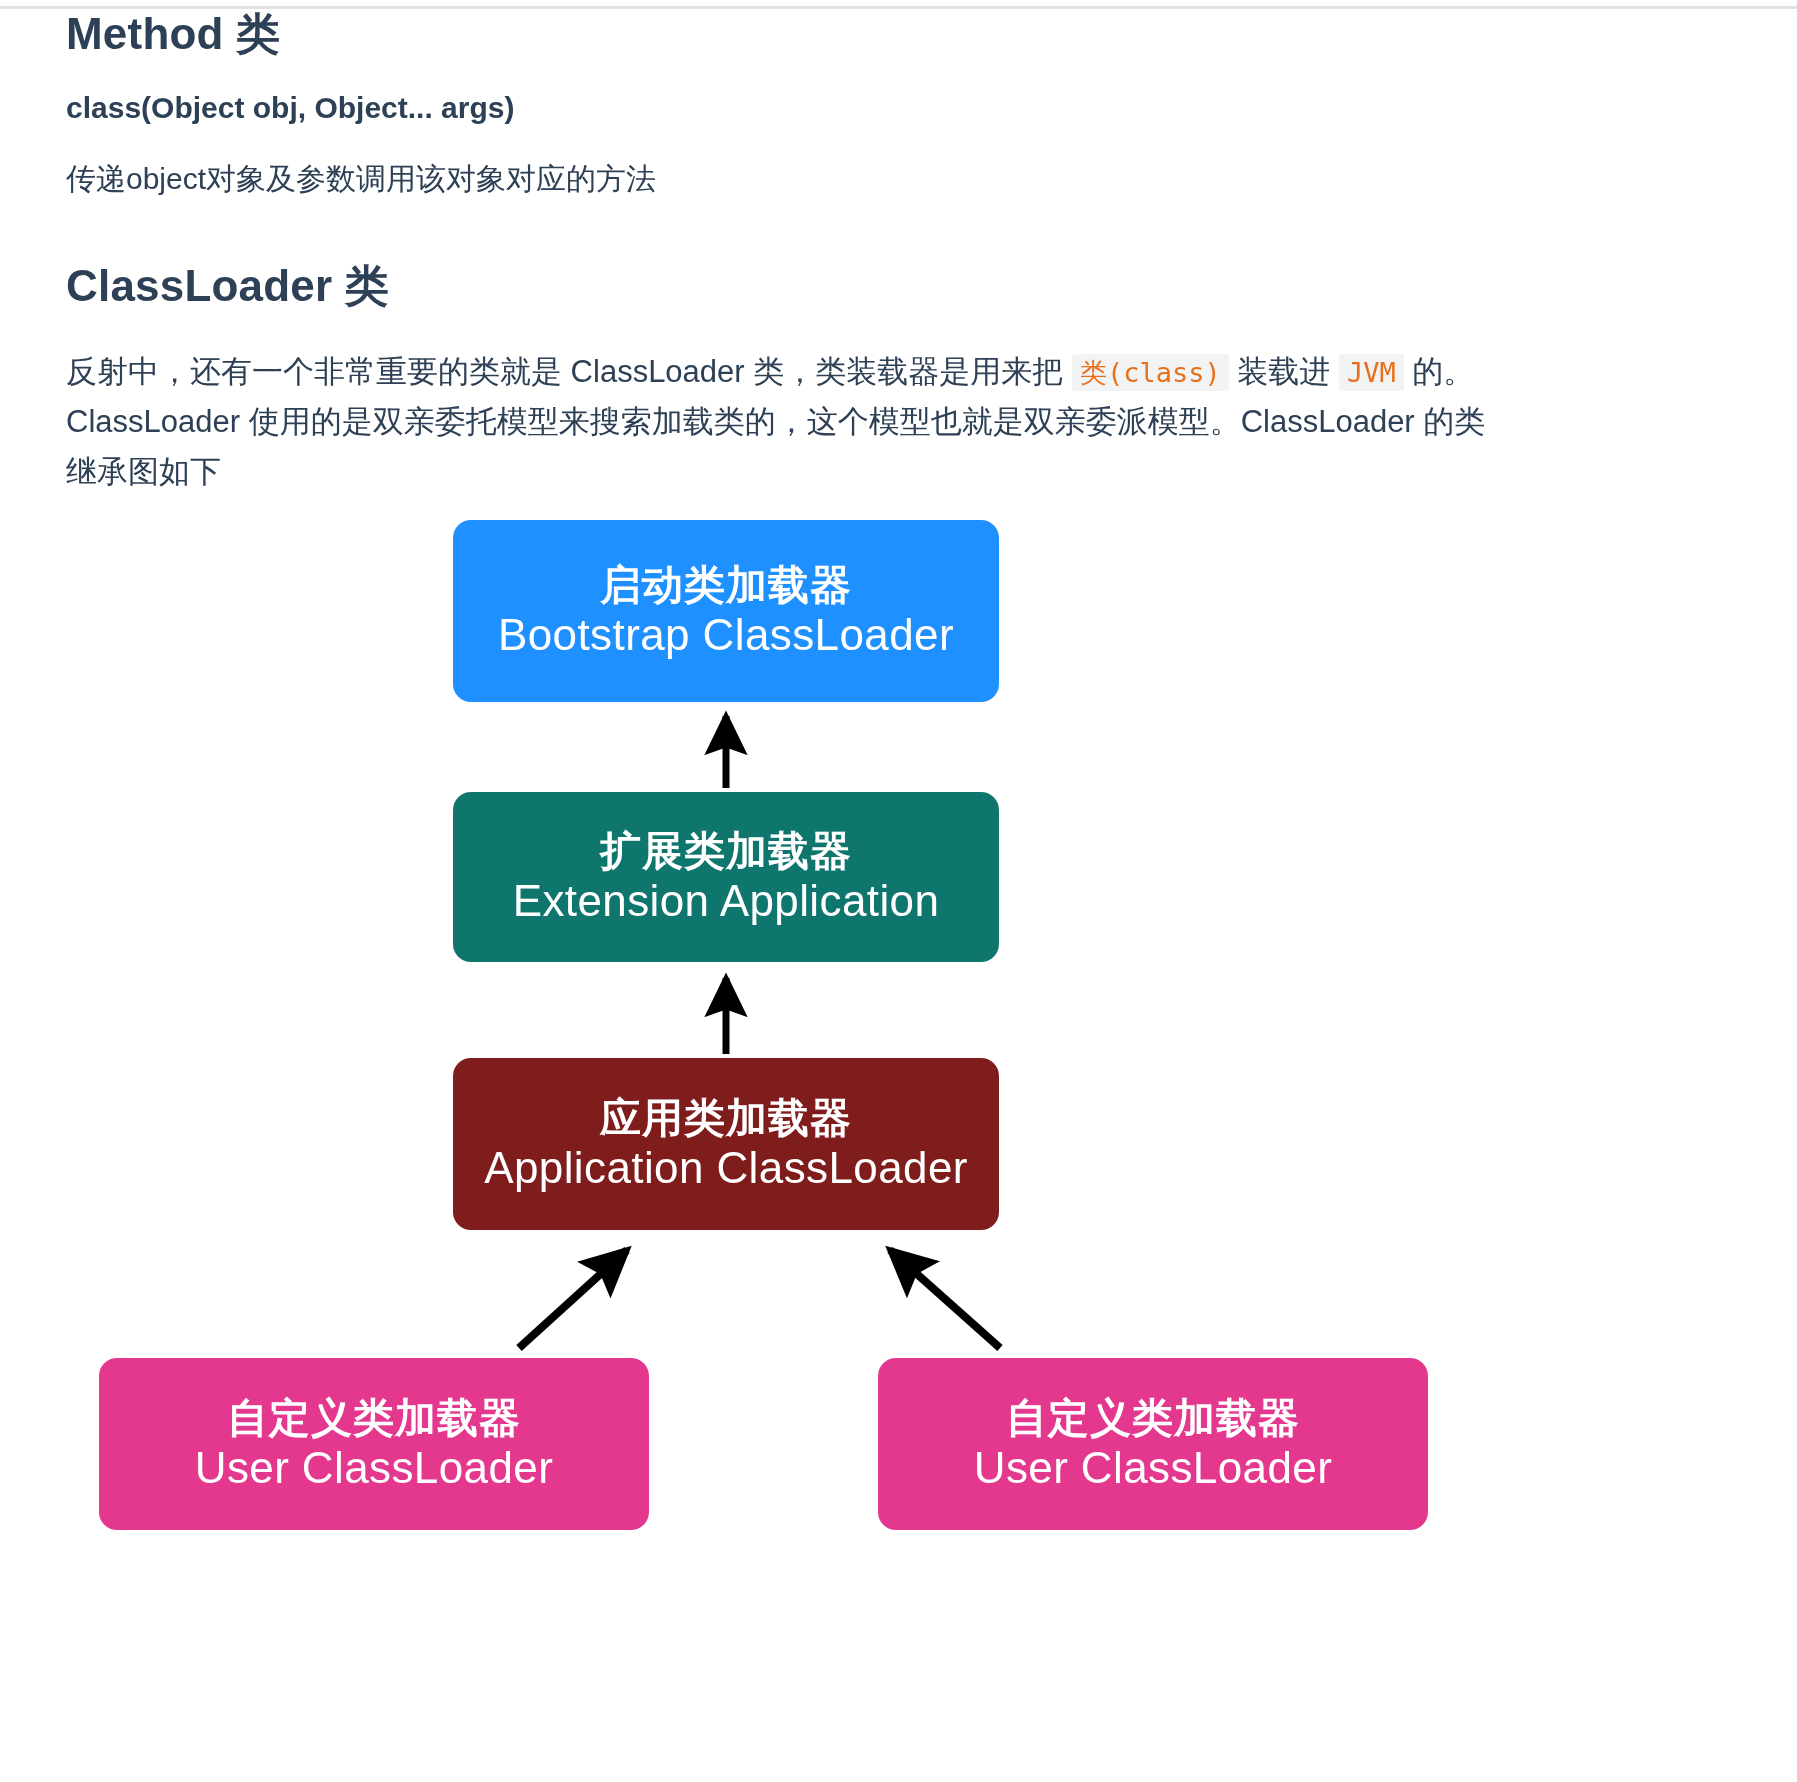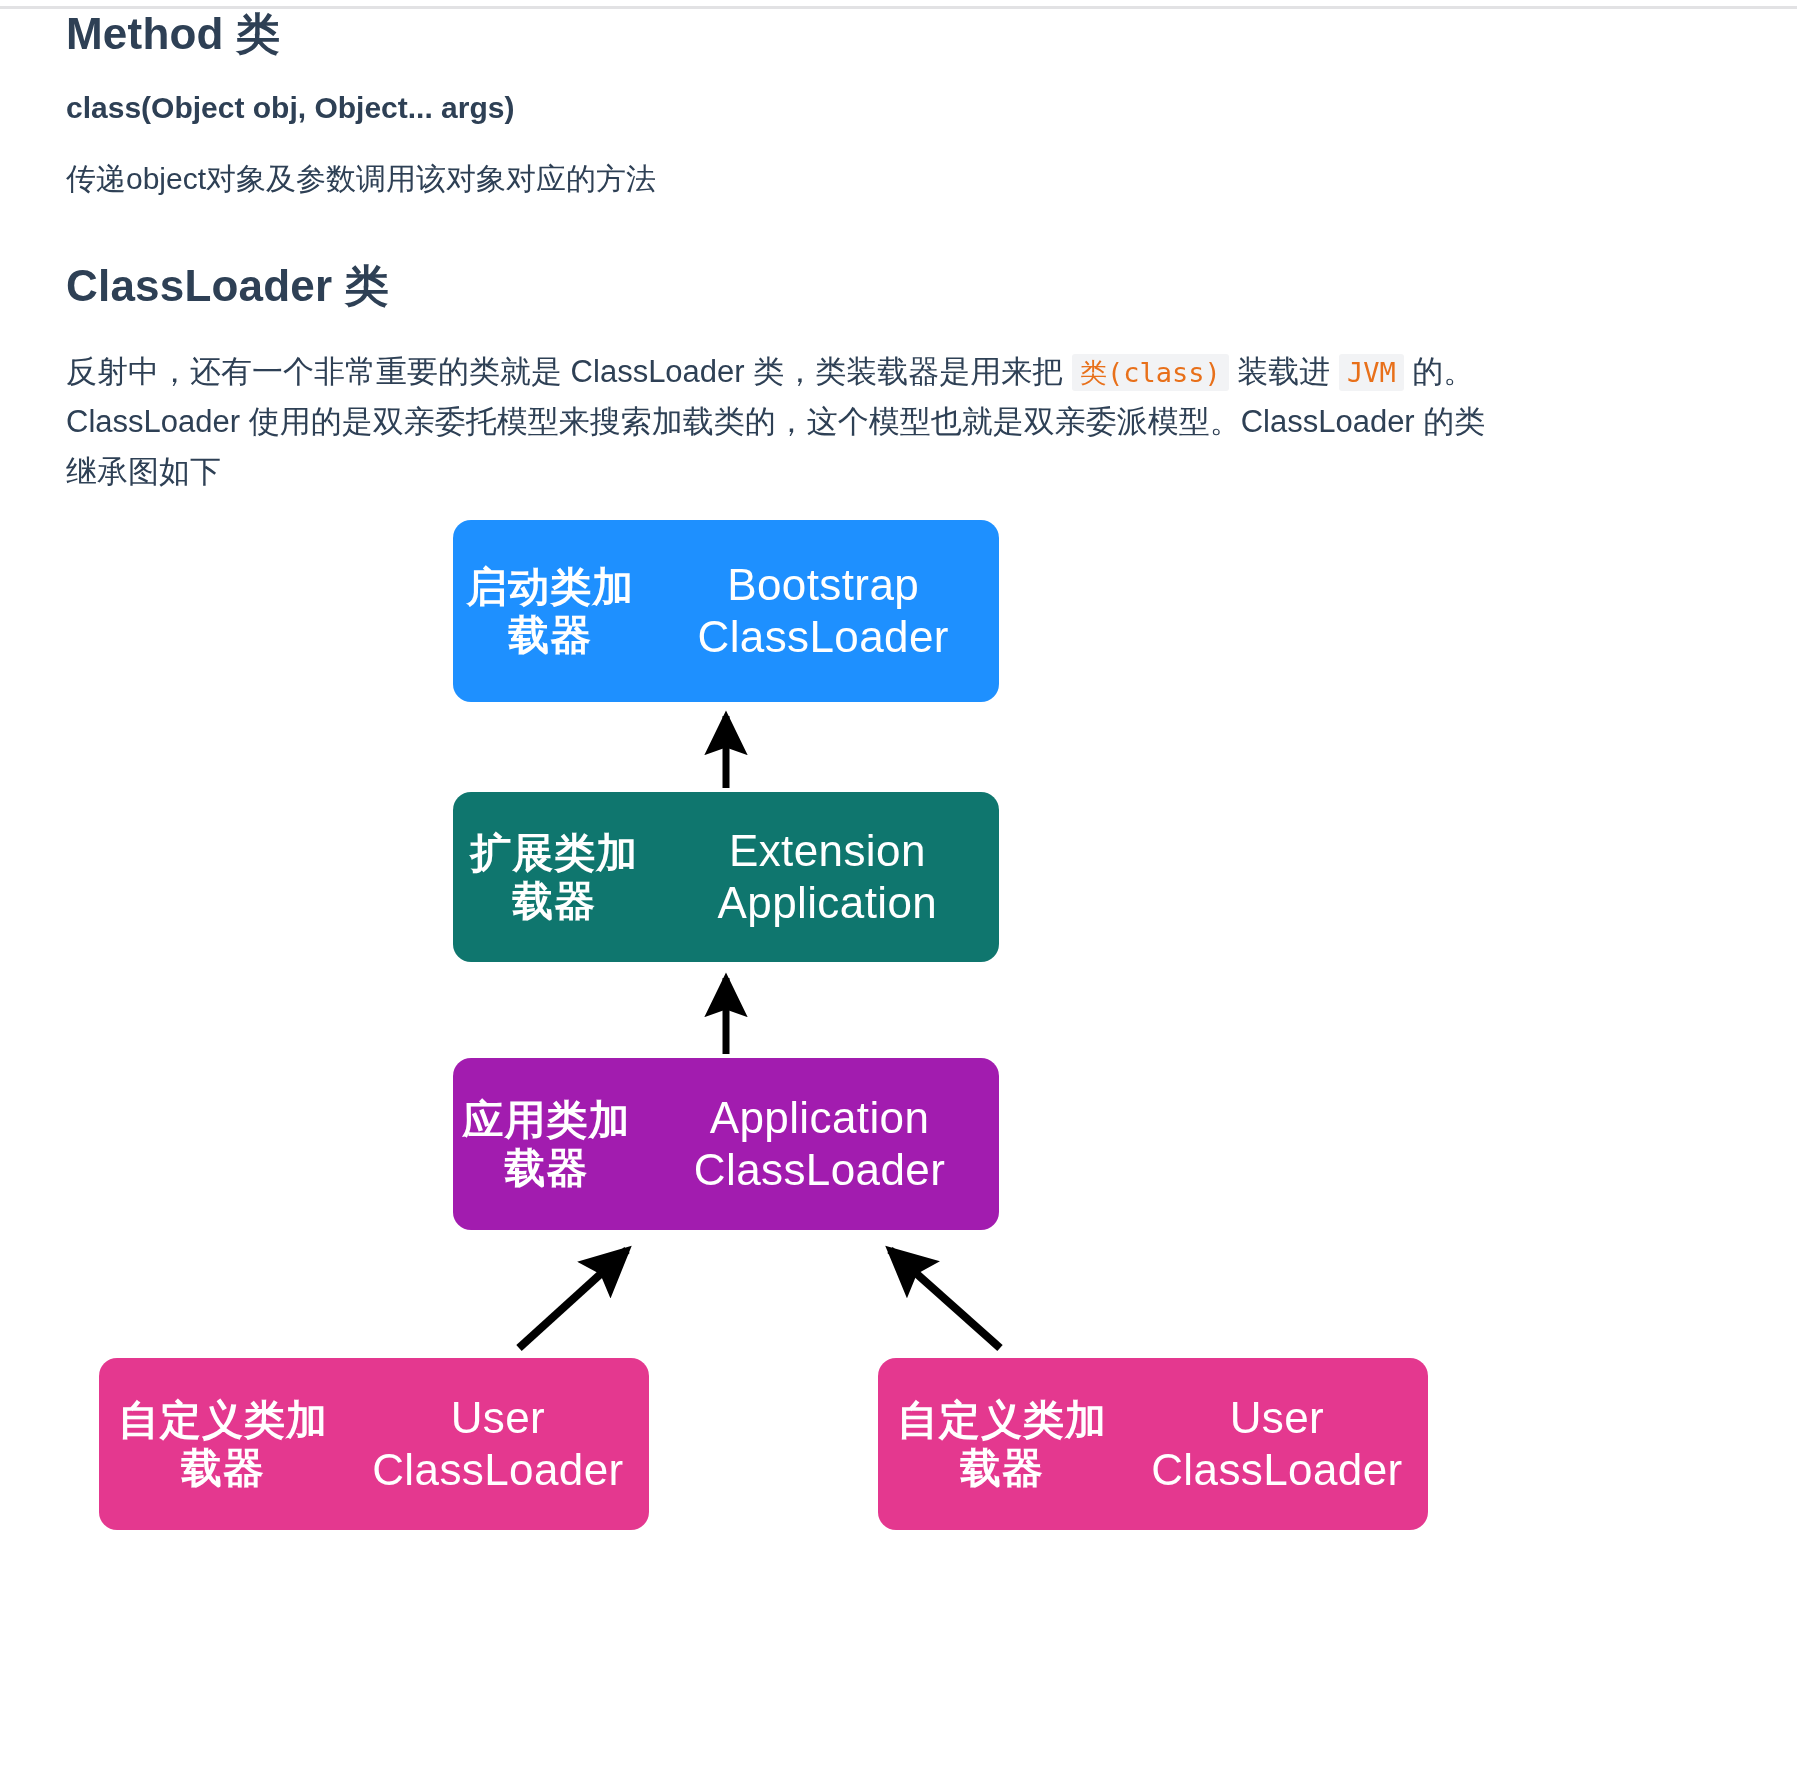--- a/index.html
+++ b/index.html
@@ -90,22 +90,23 @@
     top: 520px;
     left: -66px;
     width: 1797px;
     height: 1262px;
   }
   .node {
     position: absolute;
     box-sizing: border-box;
     border-radius: 18px;
     display: flex;
-    flex-direction: row;
+    flex-direction: column;
     align-items: center;
+    justify-content: center;
     color: #ffffff;
     text-align: center;
   }
   .node .cn {
     font-size: 41px;
     font-weight: bold;
     line-height: 1.18;
     letter-spacing: 1px;
   }
   .node .en {
@@ -158,21 +159,21 @@
       <div class="node n-bootstrap" style="background:#1e90ff">
         <div class="cn">启动类加载器</div>
         <div class="en">Bootstrap ClassLoader</div>
       </div>
 
       <div class="node n-extension" style="background:#0f766e">
         <div class="cn">扩展类加载器</div>
         <div class="en">Extension Application</div>
       </div>
 
-      <div class="node n-application" style="background:#a21caf">
+      <div class="node n-application" style="background:#7f1d1d">
         <div class="cn">应用类加载器</div>
         <div class="en">Application ClassLoader</div>
       </div>
 
       <div class="node n-user-left" style="background:#e4388f">
         <div class="cn">自定义类加载器</div>
         <div class="en">User ClassLoader</div>
       </div>
 
       <div class="node n-user-right" style="background:#e4388f">

